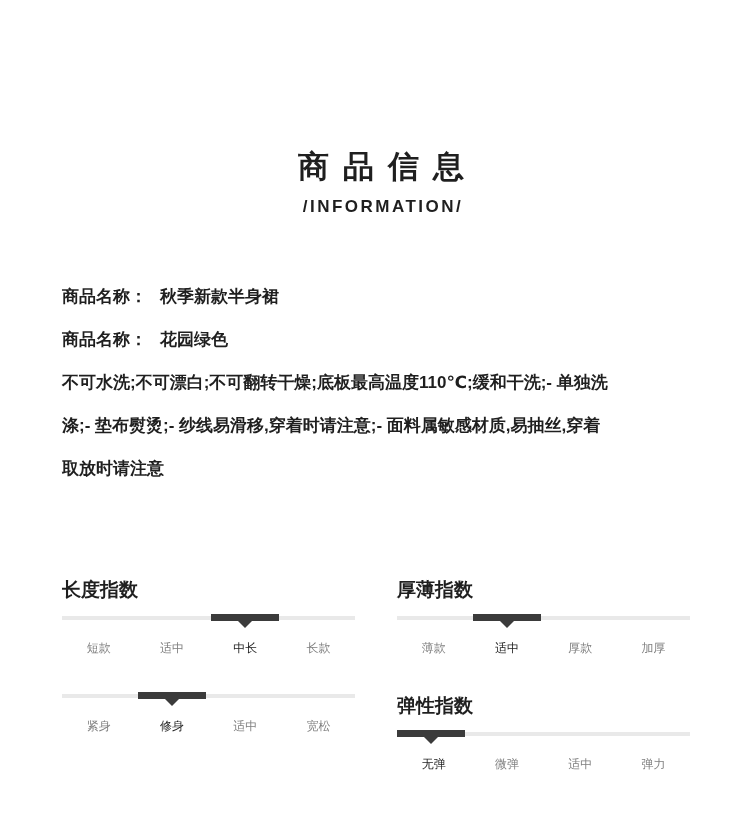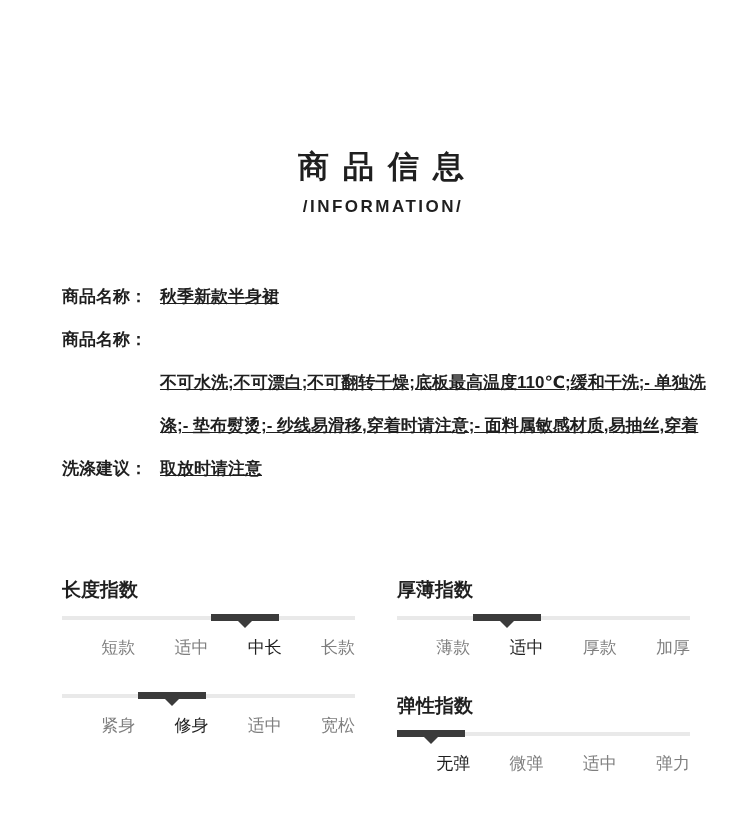--- a/index.html
+++ b/index.html
@@ -42,21 +42,21 @@
   
   .details { margin: 58px 40px 0 62px; }
   .detail-row {
     display: flex;
     align-items: flex-end;
     font-size: 17px;
     font-weight: bold;
     line-height: 43px;
   }
   .detail-label { width: 98px; flex: none; white-space: nowrap; }
-  .detail-value { width: 550px; text-decoration: underline; }
+  .detail-value { width: 550px; }
 
   
   .indicators {
     margin: 88px 60px 0 62px;
     display: grid;
     grid-template-columns: 293px 293px;
     column-gap: 42px;
     row-gap: 34px;
   }
   .indicator { width: 293px; }
@@ -85,22 +85,22 @@
     transform: translateX(-50%);
     top: 7px;
     width: 0; height: 0;
     border-left: 7px solid transparent;
     border-right: 7px solid transparent;
     border-top: 7px solid var(--marker);
   }
   .opts { display: flex; margin-top: 16px; }
   .opt {
     flex: 1;
-    text-align: right;
-    font-size: 17px;
+    text-align: center;
+    font-size: 12px;
     line-height: 24px;
     color: var(--text-gray);
   }
   .opt.selected {
     color: var(--text-dark);
     font-weight: normal;
   }
 </style>
 </head>
 <body>
@@ -110,23 +110,23 @@
   <div class="subtitle">/INFORMATION/</div>
 </div>
 
 <div class="details">
   <div class="detail-row">
     <div class="detail-label">商品名称：</div>
     <div class="detail-value">秋季新款半身裙</div>
   </div>
   <div class="detail-row">
     <div class="detail-label">商品名称：</div>
+    <div class="detail-value">花园绿色</div>
   </div>
   <div class="detail-row">
-    <div class="detail-label">洗涤建议：</div>
     <div class="detail-value">不可水洗;不可漂白;不可翻转干燥;底板最高温度110℃;缓和干洗;- 单独洗涤;- 垫布熨烫;- 纱线易滑移,穿着时请注意;- 面料属敏感材质,易抽丝,穿着取放时请注意</div>
   </div>
 </div>
 
 <div class="indicators">
 
   <div class="indicator">
     <div class="ind-title">长度指数</div>
     <div class="track">
       <div class="seg" style="left: calc(62.5% - 34px);"></div>

